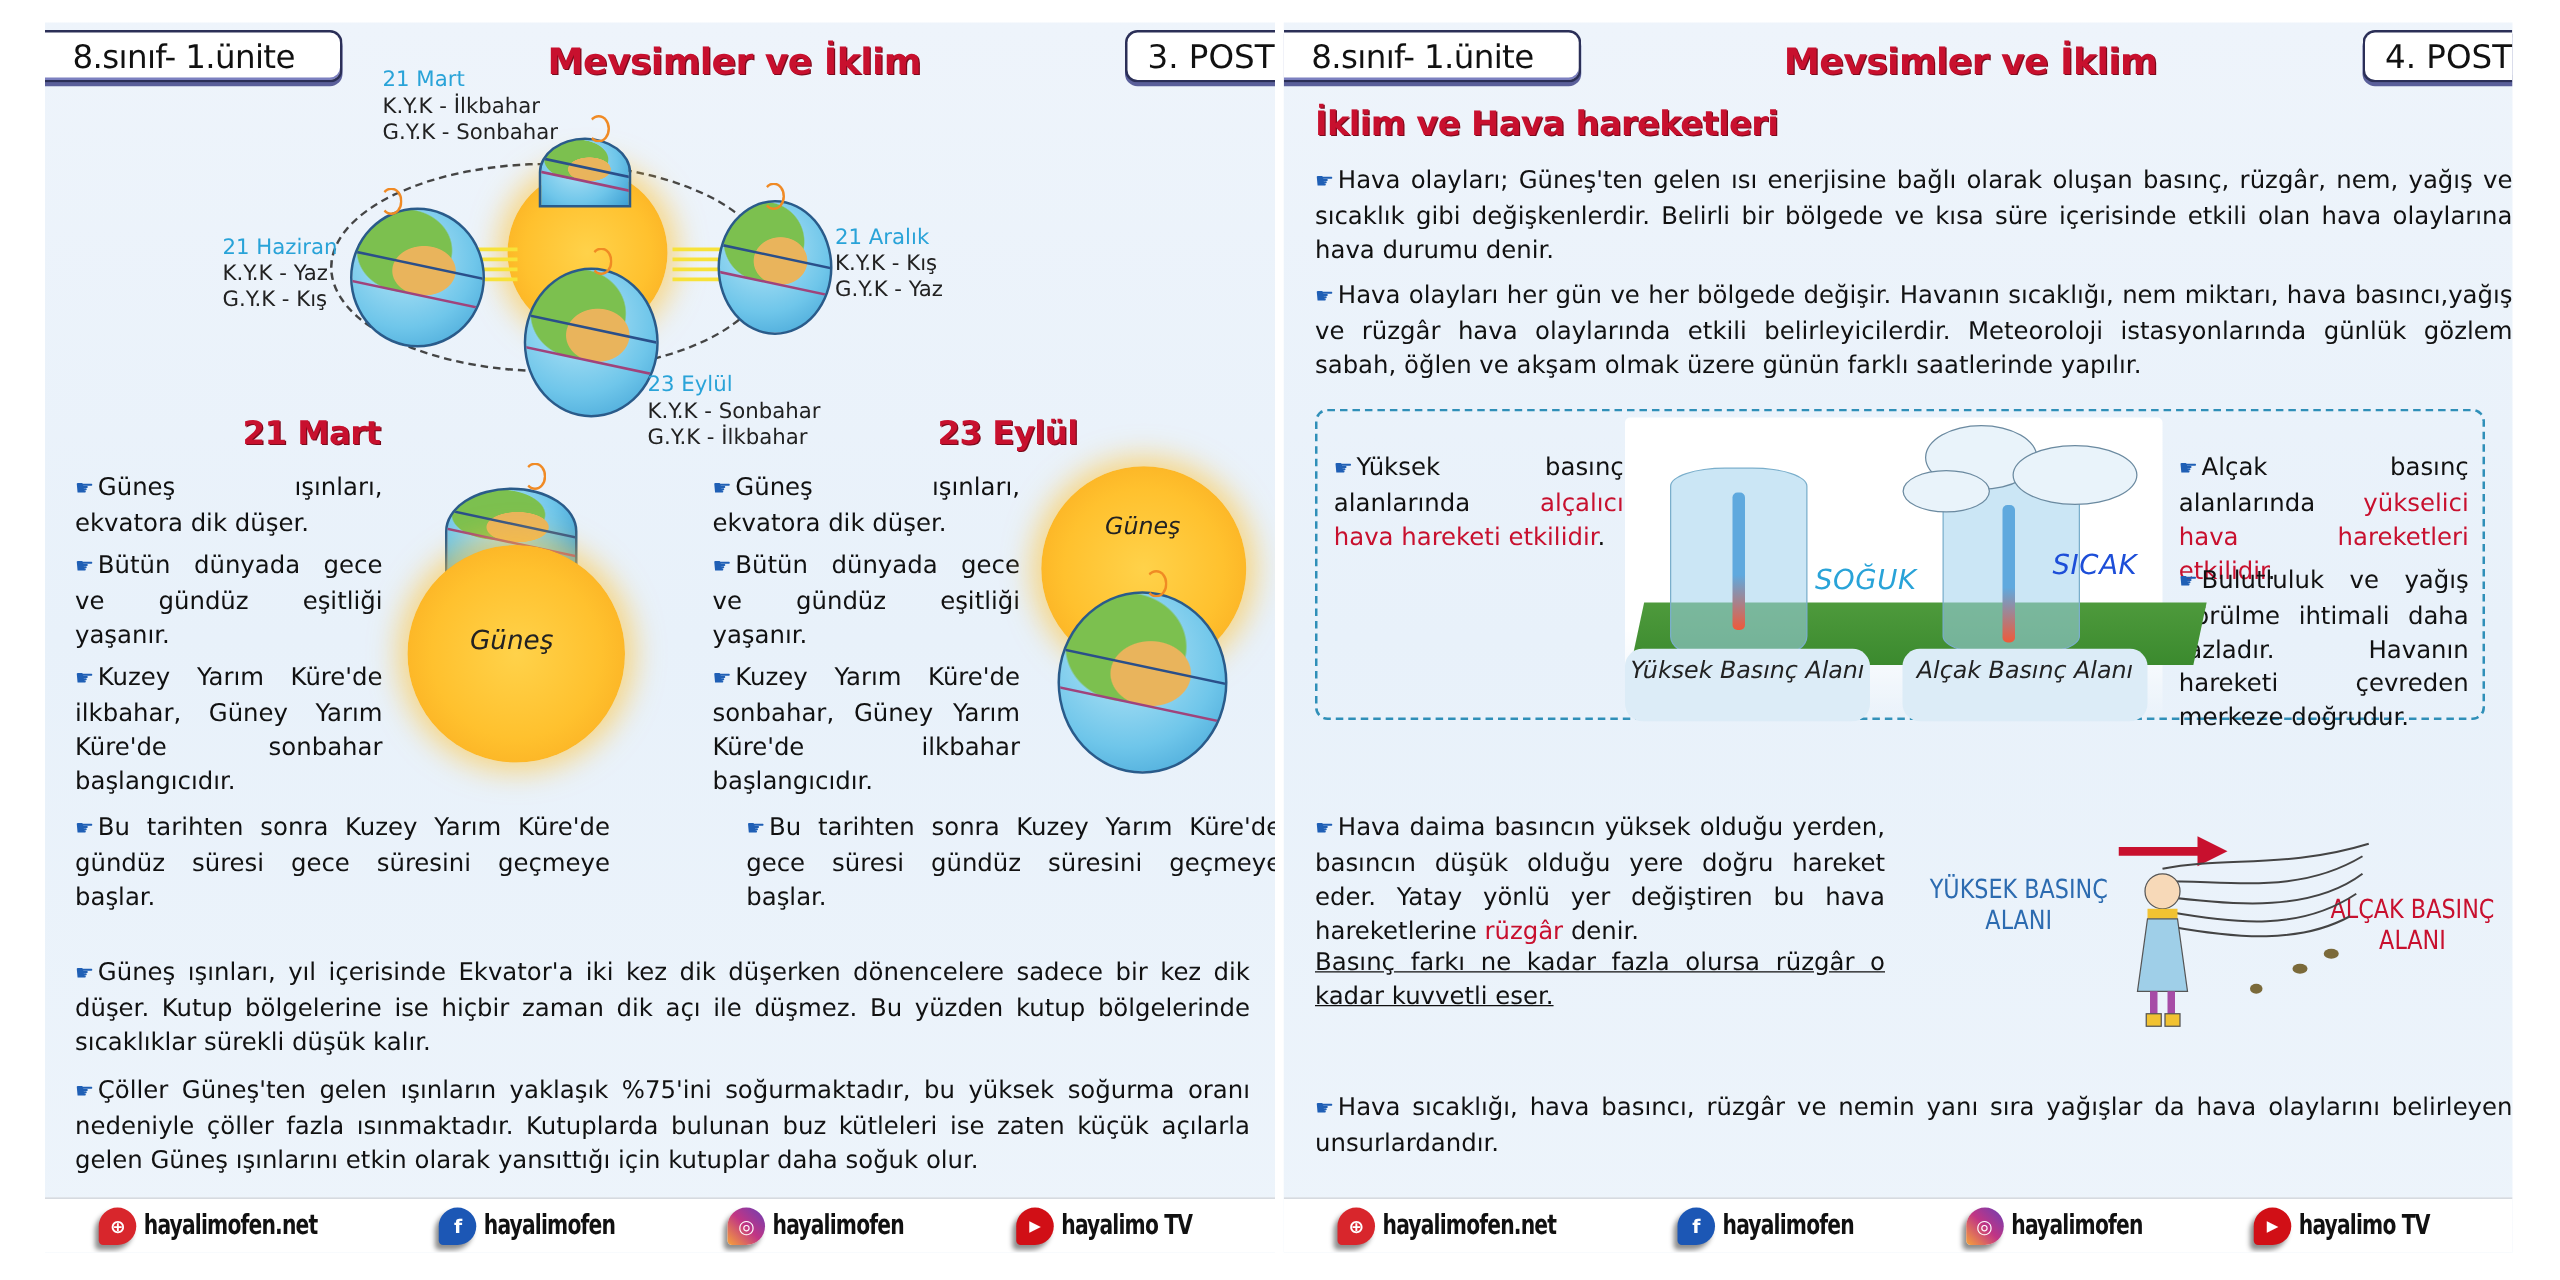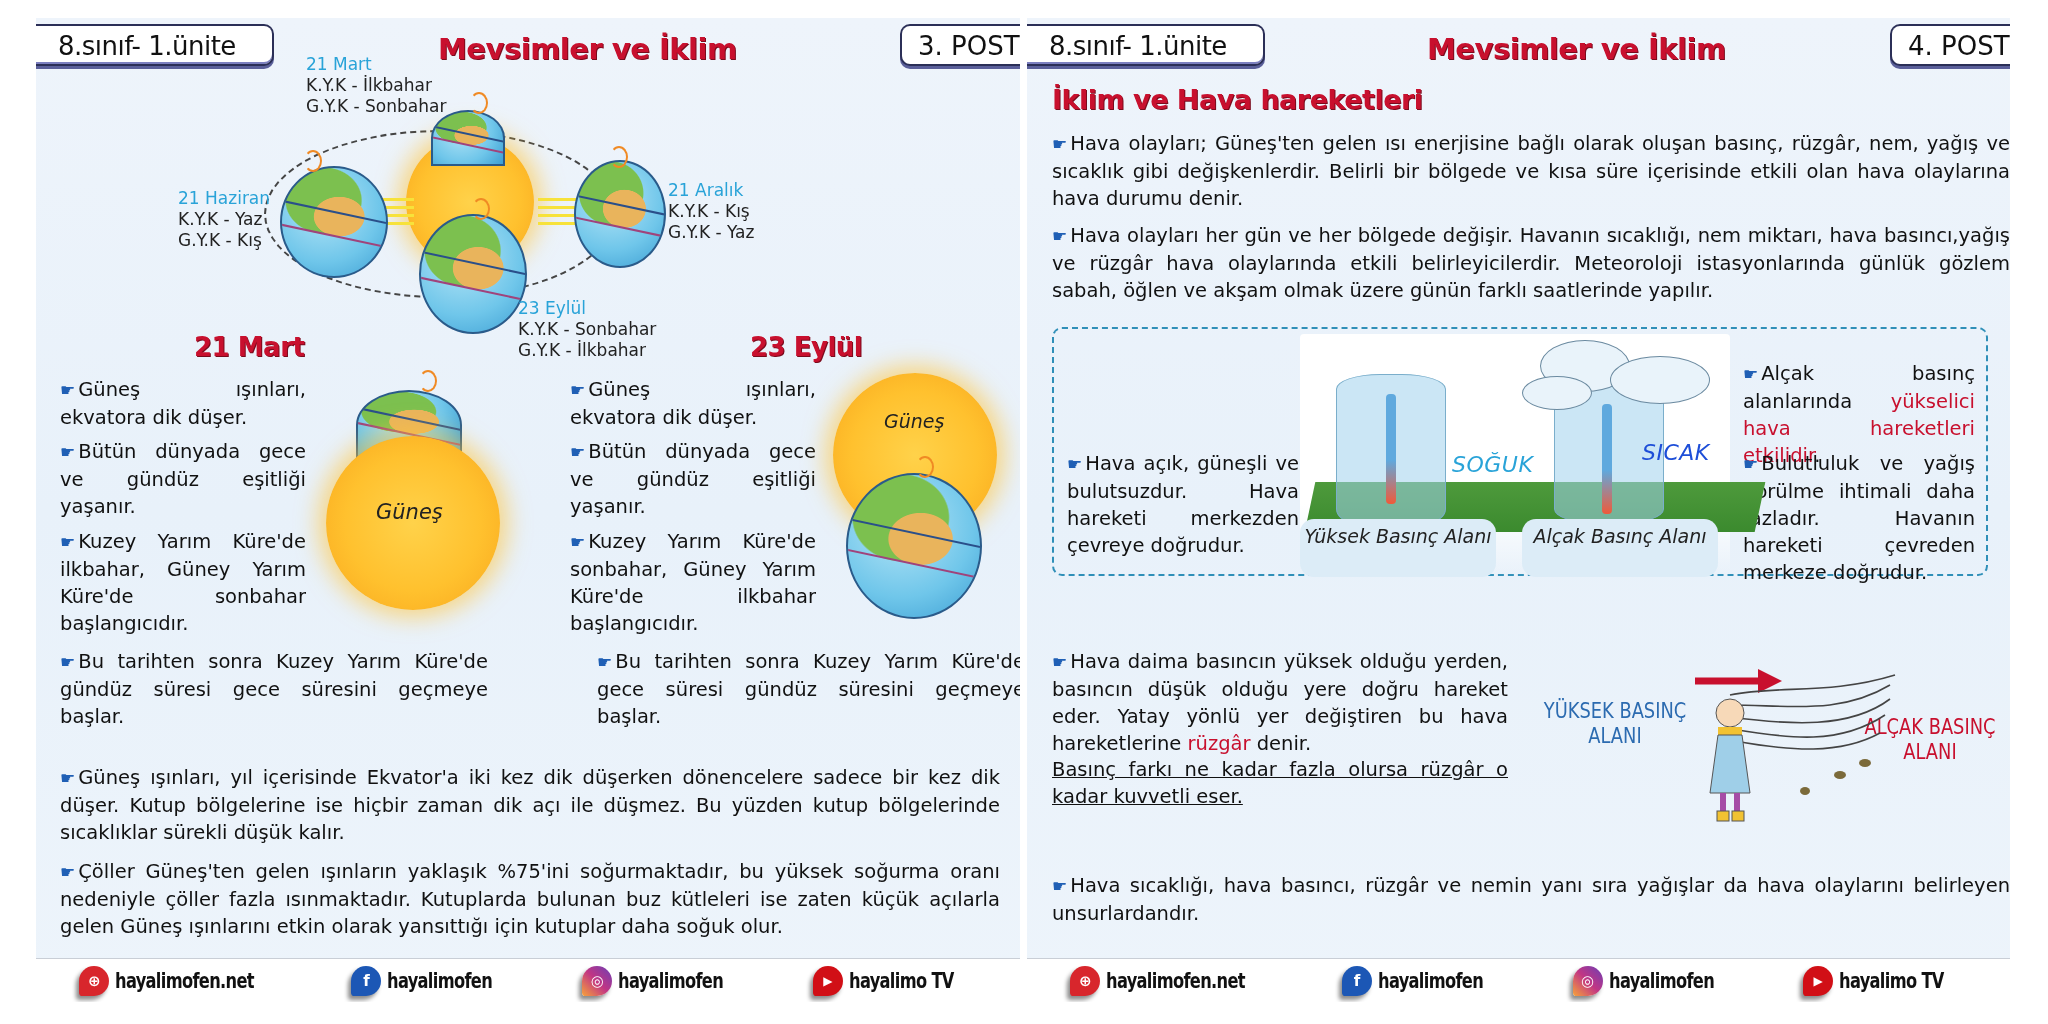--- a/index.html
+++ b/index.html
@@ -235,21 +235,23 @@
   <div class="post-tab">4. POST</div>
   <div class="main-title" style="left:400px;">Mevsimler ve İklim</div>
 
   <div class="section-head" style="left:25px; top:66px;">İklim ve Hava hareketleri</div>
 
   <div class="para" style="left:25px; top:112px; width:958px;"><span class="hand">☛</span><span>Hava olayları; Güneş'ten gelen ısı enerjisine bağlı olarak oluşan basınç, rüzgâr, nem, yağış ve sıcaklık gibi değişkenlerdir. Belirli bir bölgede ve kısa süre içerisinde etkili olan hava olaylarına hava durumu denir.</span></div>
   <div class="para" style="left:25px; top:204px; width:958px;"><span class="hand">☛</span><span>Hava olayları her gün ve her bölgede değişir. Havanın sıcaklığı, nem miktarı, hava basıncı,yağış ve rüzgâr hava olaylarında etkili belirleyicilerdir. Meteoroloji istasyonlarında günlük gözlem sabah, öğlen ve akşam olmak üzere günün farklı saatlerinde yapılır.</span></div>
 
   <div class="dashed-box"></div>
 
-  <div class="para" style="left:40px; top:432px; width:232px;"><span class="hand">☛</span><span>Hava açık, güneşli ve bulutsuzdur. Hava hareketi merkezden çevreye doğrudur.</span></div>
+  <div class="para" style="left:40px; top:342px; width:232px;">
+    <span class="hand">☛</span><span>Yüksek basınç alanlarında </span><span class="red">alçalıcı hava hareketi etkilidir</span><span>.</span>
+  </div>
 
   <div class="para" style="left:716px; top:342px; width:232px;">
     <span class="hand">☛</span><span>Alçak basınç alanlarında </span><span class="red">yükselici hava hareketleri etkilidir</span><span>.</span>
   </div>
   <div class="para" style="left:716px; top:432px; width:232px;"><span class="hand">☛</span><span>Bulutluluk ve yağış görülme ihtimali daha fazladır. Havanın hareketi çevreden merkeze doğrudur.</span></div>
 
   <div class="para" style="left:25px; top:630px; width:456px;">
     <span class="hand">☛</span><span>Hava daima basıncın yüksek olduğu yerden, basıncın düşük olduğu yere doğru hareket eder. Yatay yönlü yer değiştiren bu hava hareketlerine </span><span class="red">rüzgâr</span><span> denir.</span>
   </div>
   <div class="para" style="left:25px; top:738px; width:456px;text-decoration:underline;">Basınç farkı ne kadar fazla olursa rüzgâr o kadar kuvvetli eser.</div>

